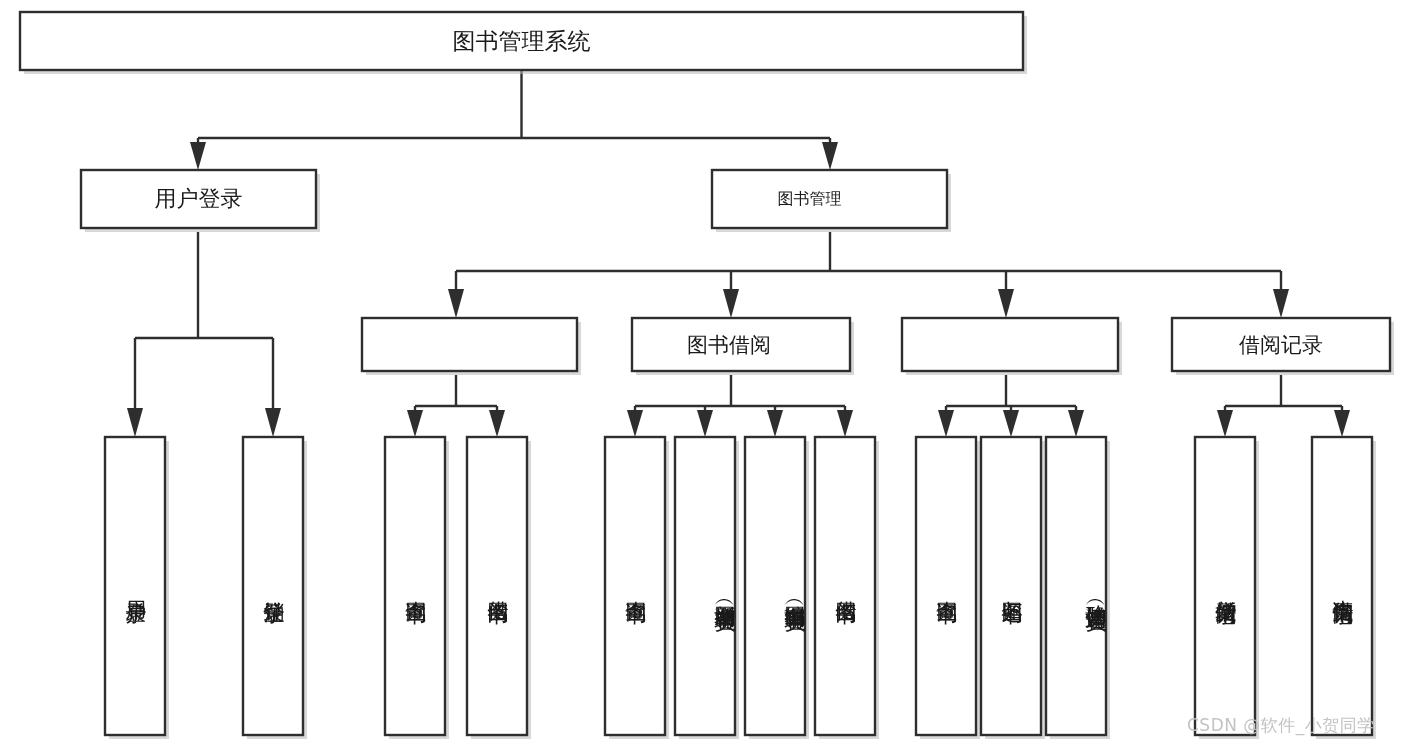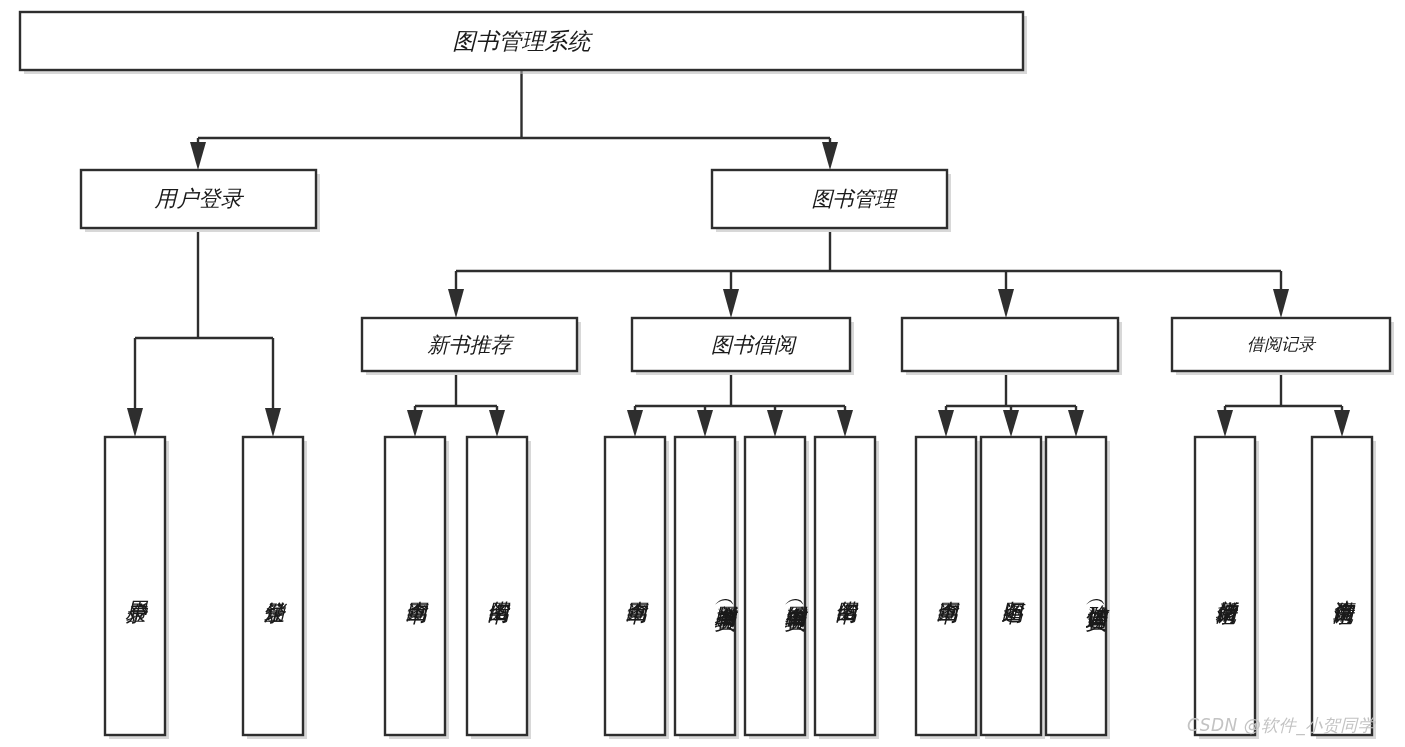--- a/index.html
+++ b/index.html
@@ -11,21 +11,20 @@
     width: 1405px;
     height: 747px;
     font-family: "DejaVu Sans", "Liberation Sans", sans-serif;
     overflow: hidden;
     position: relative;
   }
   #diagram-root {
     position: relative;
     width: 1405px;
     height: 557px;
-    font-style: italic;
   }
   svg#tree-svg {
     position: absolute;
     top: 0;
     left: 0;
     width: 1405px;
     height: 747px;
     display: block;
   }
   .node-box {
@@ -223,28 +222,27 @@
 
     <rect class="node-shadow" x="1316" y="441" width="60" height="298"></rect>
     <rect class="node-box" x="1312" y="437" width="60" height="298"></rect>
 
   </svg>
 
   <div class="hlabel-wrap" style="left:20px; top:12px; width:1003px; height:58px; font-size:23px;">图书管理系统</div>
 
   <div class="hlabel-wrap" style="left:81px; top:170px; width:235px; height:58px; font-size:22px;">用户登录</div>
 
-  <div class="hlabel-wrap" style="left:736px; top:170px; width:235px; height:58px; font-size:21px;border-radius:25px;">图书管理</div>
-
-  <div class="hlabel-wrap" style="left:362px; top:318px; width:215px; height:53px; font-size:21px;">新书推荐</div>
-
-  <div class="hlabel-wrap" style="left:644px; top:318px; width:218px; height:53px; font-size:21px;">图书借阅</div>
-
-
-  <div class="hlabel-wrap" style="left:1172px; top:318px; width:218px; height:53px; font-size:17px;">借阅记录</div>
+  <div class="hlabel-wrap" style="left:692px; top:170px; width:235px; height:58px; font-size:16px;border-radius:25px;">图书管理</div>
+
+
+  <div class="hlabel-wrap" style="left:620px; top:318px; width:218px; height:53px; font-size:21px;">图书借阅</div>
+
+
+  <div class="hlabel-wrap" style="left:1172px; top:318px; width:218px; height:53px; font-size:21px;">借阅记录</div>
 
   <div class="vlabel-wrap" style="left:105px; top:437px; width:60px; height:298px; display:flex; align-items:center; justify-content:center;">用户登录</div>
 
   <div class="vlabel-wrap" style="left:243px; top:437px; width:60px; height:298px; display:flex; align-items:center; justify-content:center;">注销登录</div>
 
   <div class="vlabel-wrap" style="left:385px; top:437px; width:60px; height:298px; display:flex; align-items:center; justify-content:center;">查询图书</div>
 
   <div class="vlabel-wrap" style="left:467px; top:437px; width:60px; height:298px; display:flex; align-items:center; justify-content:center;">借阅图书</div>
 
   <div class="vlabel-wrap" style="left:605px; top:437px; width:60px; height:298px; display:flex; align-items:center; justify-content:center;">查询图书</div>

